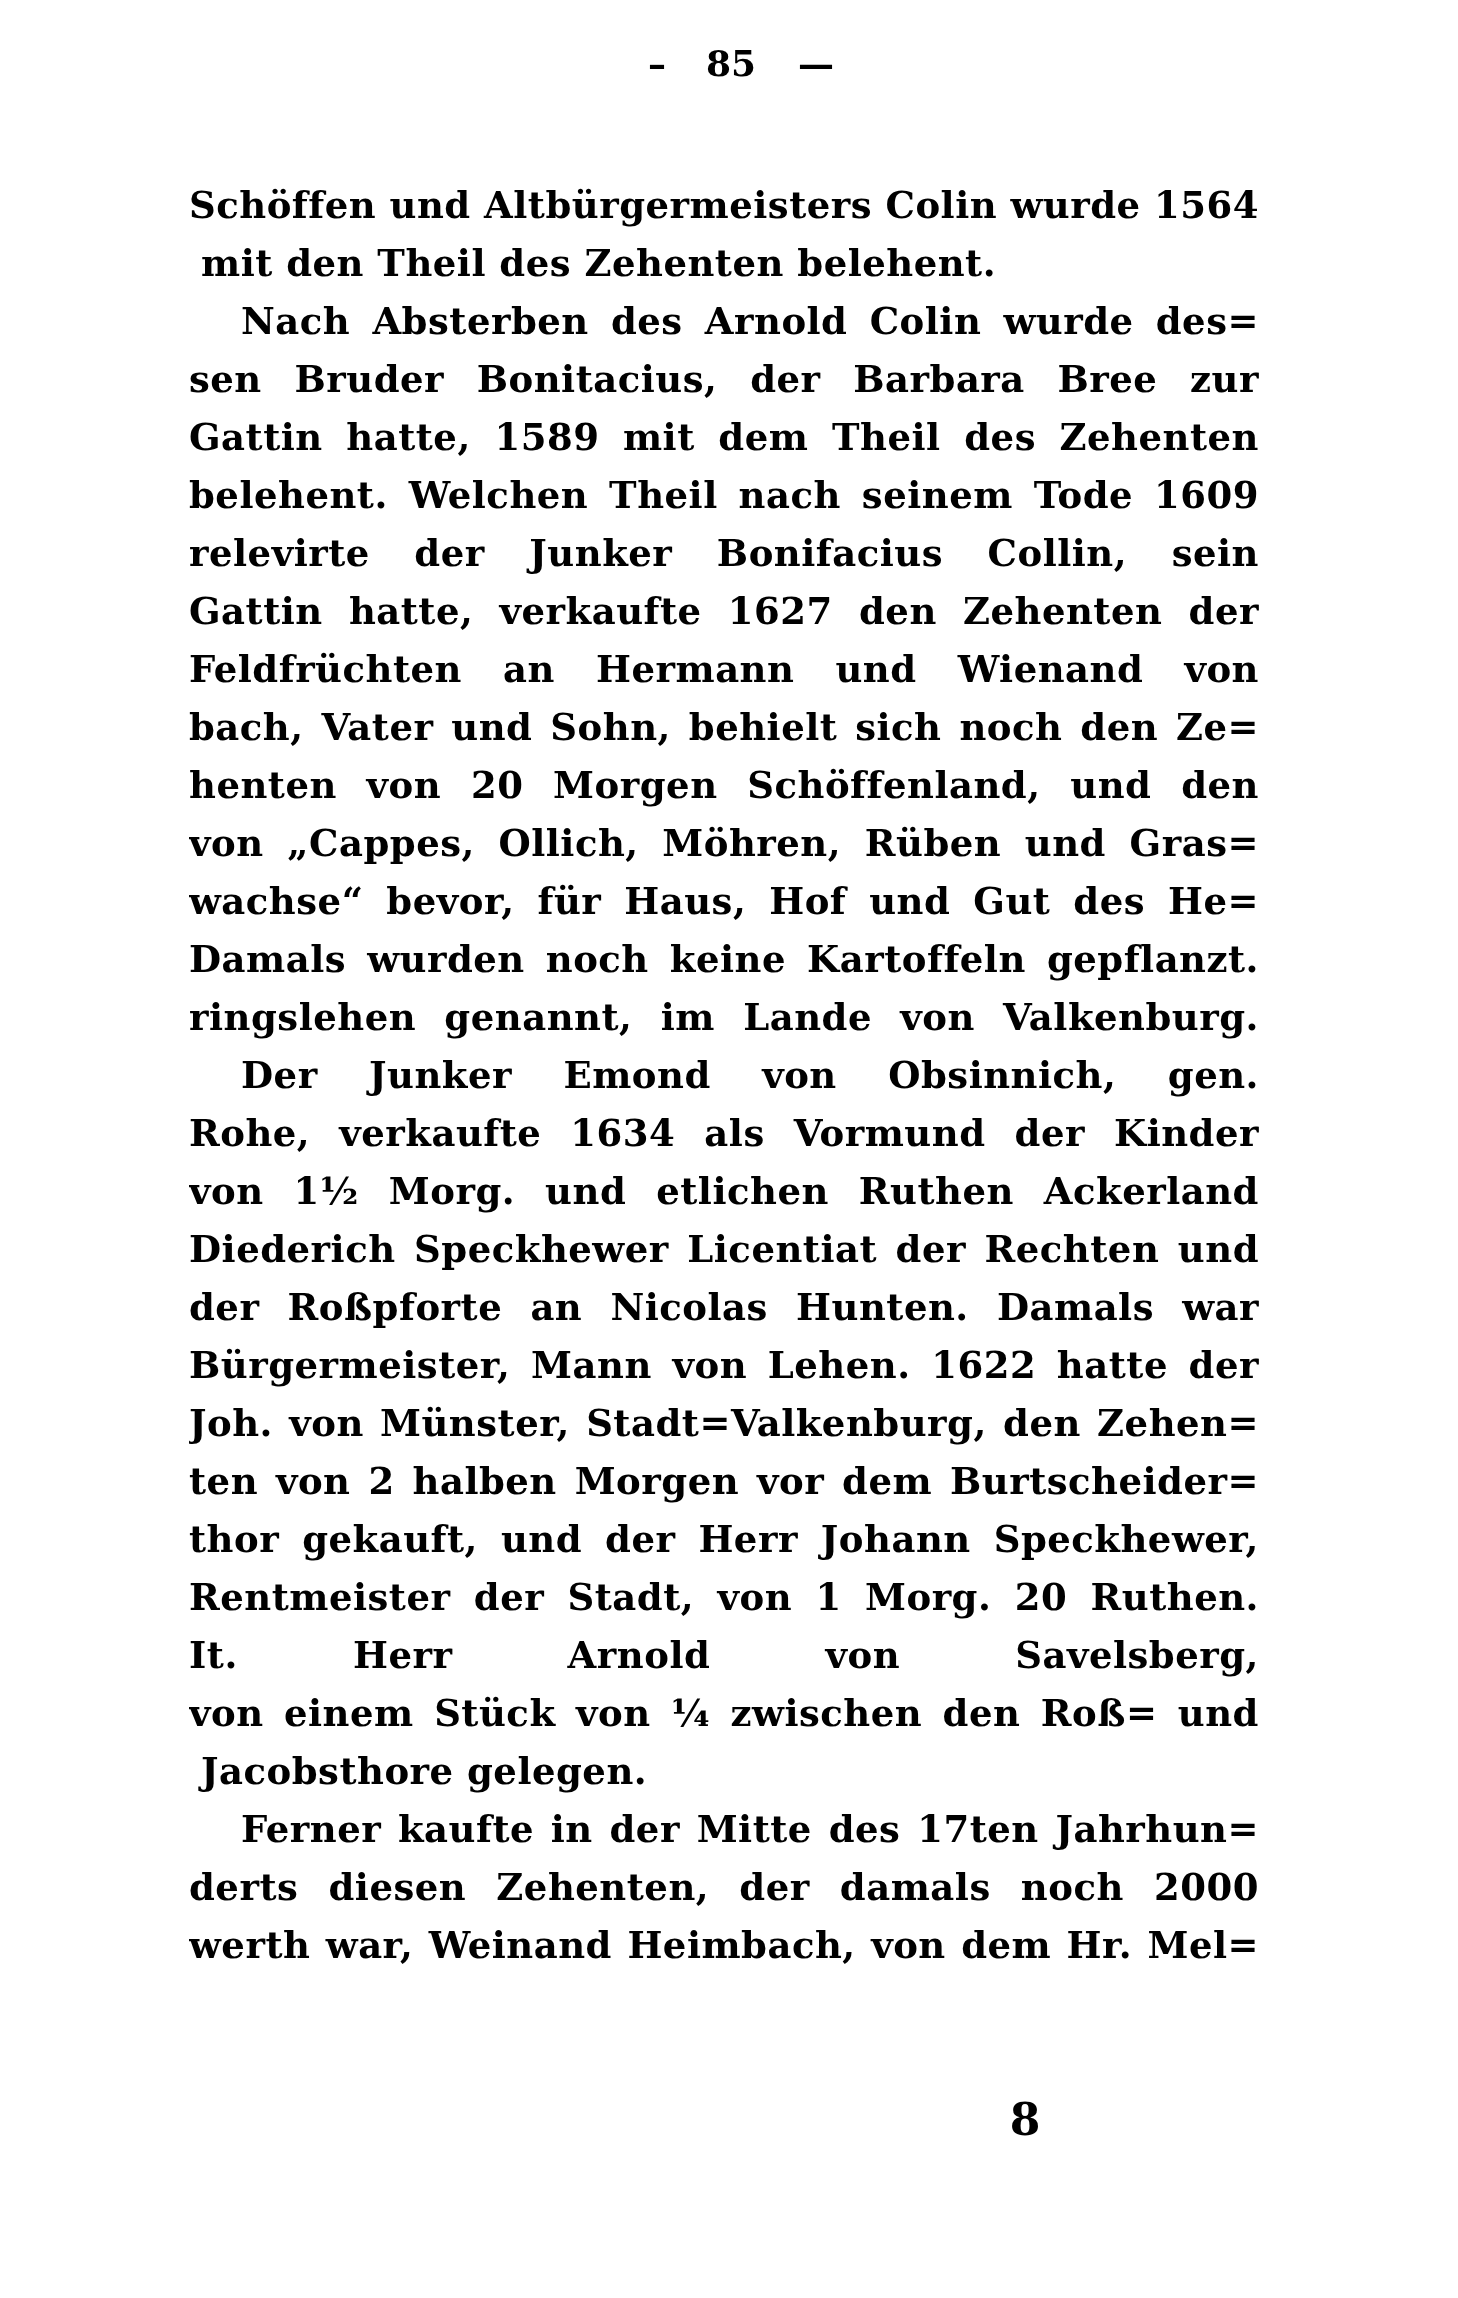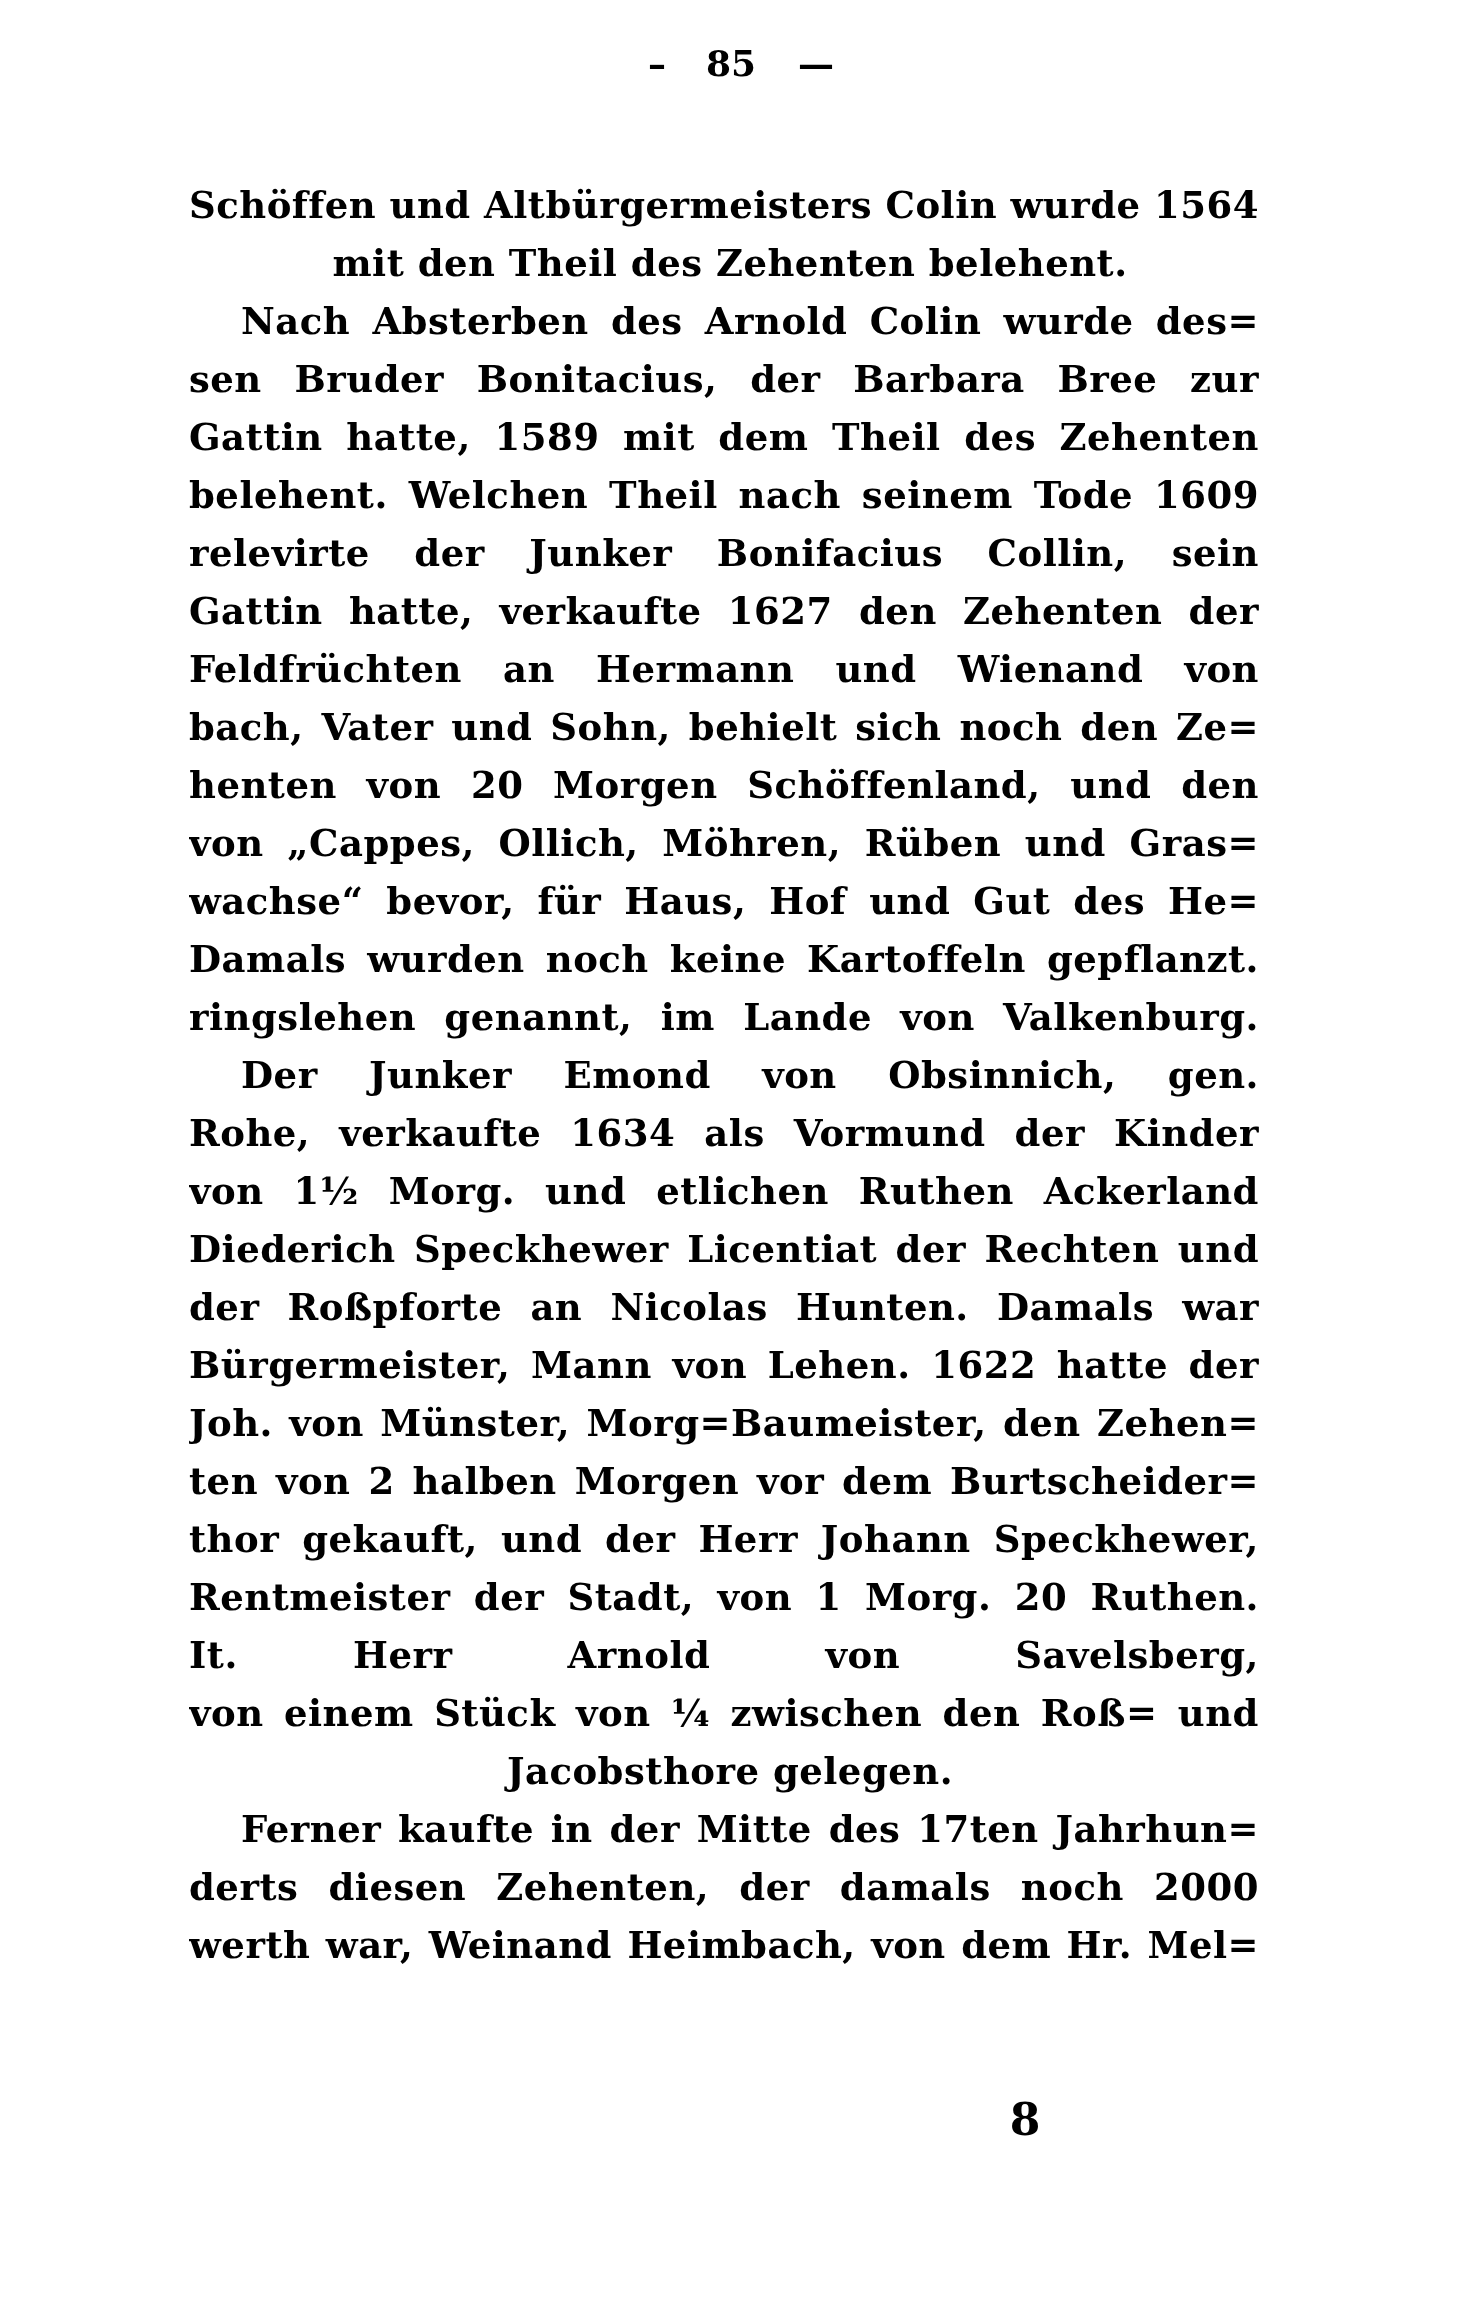--- a/index.html
+++ b/index.html
@@ -47,21 +47,21 @@
   }
   
   .line.j {
     white-space: normal;
     text-align: justify;
     text-align-last: justify;
     overflow: hidden;
   }
   
   .line.end {
-    text-align: center;
+    text-align: left;
     margin-left: 12px;
   }
   
   .line.indent {
     text-indent: 52px;
   }
   .signature {
     position: absolute;
     left: 985px;
     top: 2094px;
@@ -97,21 +97,21 @@
     <div class="line j">von „Cappes, Ollich, Möhren, Rüben und Gras=</div>
     <div class="line j">wachse“ bevor, für Haus, Hof und Gut des He=</div>
     <div class="line j">Damals wurden noch keine Kartoffeln gepflanzt.</div>
     <div class="line j">ringslehen genannt, im Lande von Valkenburg.</div>
     <div class="line j indent">Der Junker Emond von Obsinnich, gen.</div>
     <div class="line j">Rohe, verkaufte 1634 als Vormund der Kinder</div>
     <div class="line j">von 1½ Morg. und etlichen Ruthen Ackerland außer</div>
     <div class="line j">Diederich Speckhewer Licentiat der Rechten und</div>
     <div class="line j">der Roßpforte an Nicolas Hunten. Damals war</div>
     <div class="line j">Bürgermeister, Mann von Lehen. 1622 hatte der</div>
-    <div class="line j">Joh. von Münster, Morg=Baumeister, den Zehen=</div>
+    <div class="line j">Joh. von Münster, Stadt=Valkenburg, den Zehen=</div>
     <div class="line j">ten von 2 halben Morgen vor dem Burtscheider=</div>
     <div class="line j">thor gekauft, und der Herr Johann Speckhewer,</div>
     <div class="line j">Rentmeister der Stadt, von 1 Morg. 20 Ruthen.</div>
     <div class="line j">It. Herr Arnold von Savelsberg, Stadt=Baumeister,</div>
     <div class="line j">von einem Stück von ¼ zwischen den Roß= und</div>
     <div class="line end">Jacobsthore gelegen.</div>
     <div class="line j indent">Ferner kaufte in der Mitte des 17ten Jahrhun=</div>
     <div class="line j">derts diesen Zehenten, der damals noch 2000 Thlr.</div>
     <div class="line j">werth war, Weinand Heimbach, von dem Hr. Mel=</div>
   </div>

